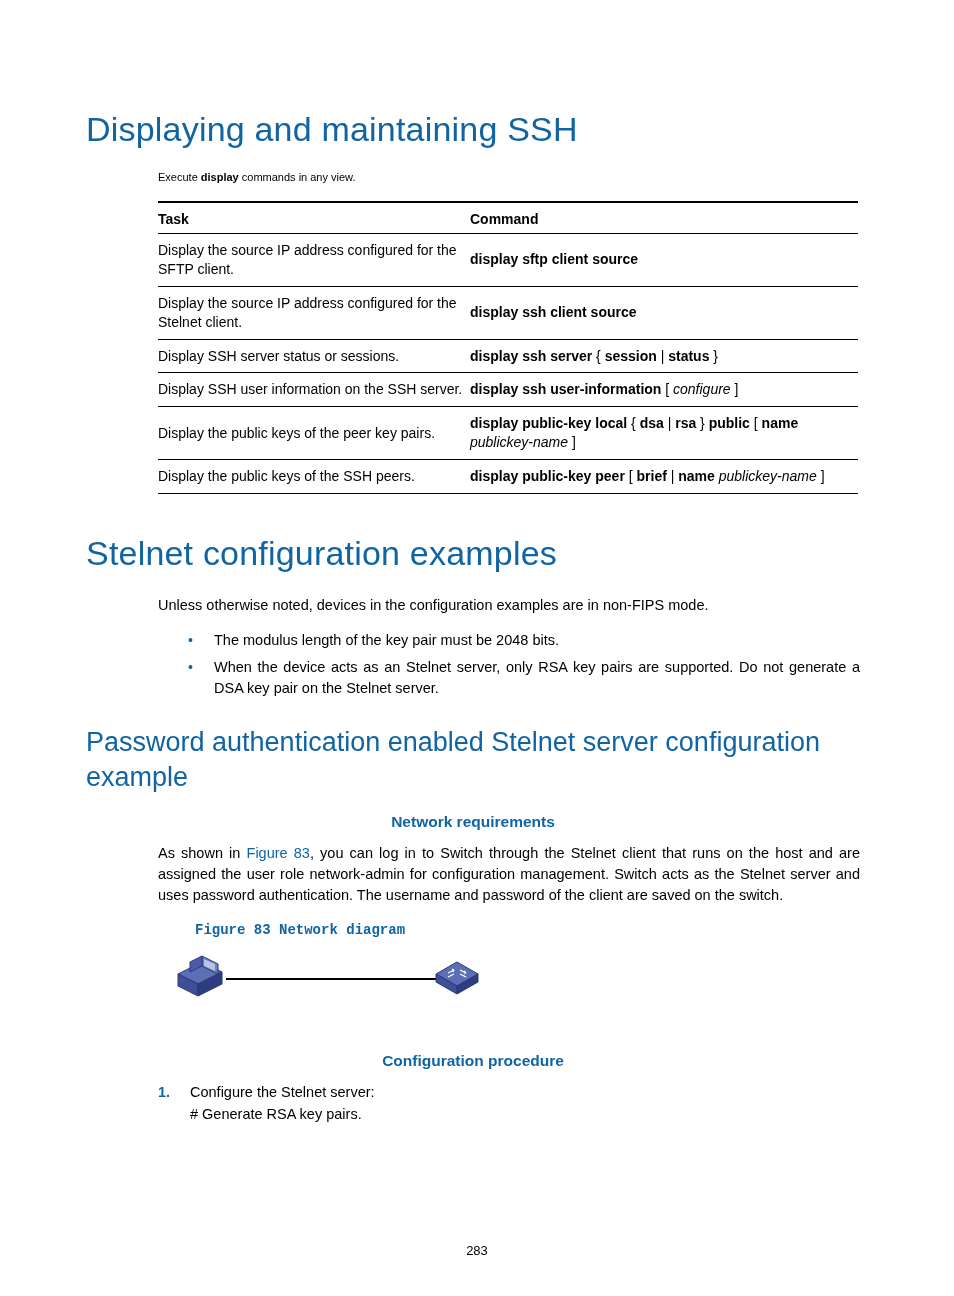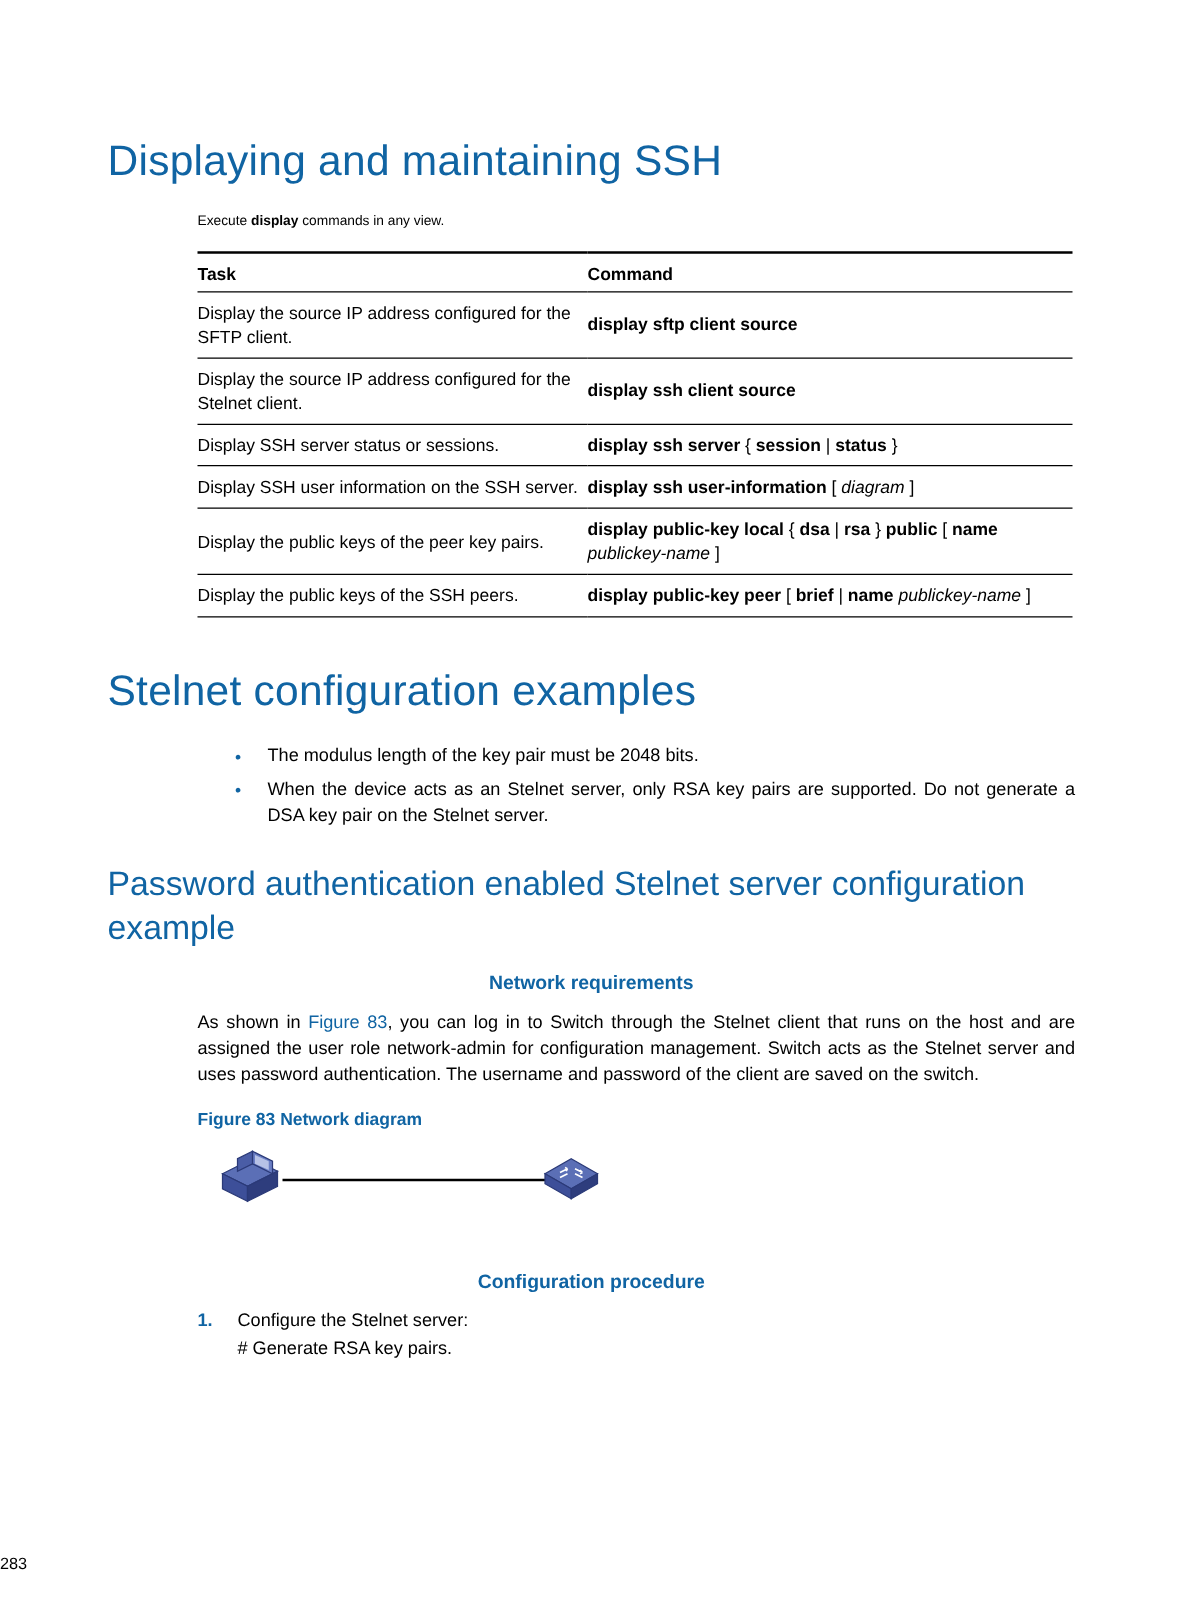--- a/index.html
+++ b/index.html
@@ -91,25 +91,25 @@
   }
   h3 {
     font-family: Arial, Helvetica, sans-serif;
     font-weight: bold;
     color: #1064a3;
     font-size: 15.5px;
     margin: 0 0 12px 0;
     text-align: center;
   }
   .fig-caption {
-    font-family: Liberation Sans, sans-serif;
+    font-family: Liberation Mono, monospace;
     font-weight: bold;
     color: #1064a3;
     font-size: 14px;
-    margin: 16px 0 10px 72px;
+    margin: 16px 0 10px 109px;
   }
   .figure-link { color: #1064a3; }
   .network-diagram {
     margin: 0 0 40px 86px;
     height: 64px;
     position: relative;
     width: 320px;
   }
   .host-icon {
     position: absolute;
@@ -141,20 +141,21 @@
     line-height: 1.5;
   }
   ol.proc li .num {
     position: absolute;
     left: 0;
     top: 0;
     color: #1064a3;
     font-weight: bold;
   }
   .pagenum {
+    text-align: center;
     font-size: 13px;
     position: absolute;
     bottom: 38px;
     left: 0;
     right: 0;
   }
 </style>
 </head>
 <body>
 
@@ -181,35 +182,36 @@
         <tr>
           <td>Display the source IP address configured for the Stelnet client.</td>
           <td class="cmd"><b>display ssh client source</b></td>
         </tr>
         <tr>
           <td>Display SSH server status or sessions.</td>
           <td class="cmd"><b>display ssh server</b> { <b>session</b> | <b>status</b> }</td>
         </tr>
         <tr>
           <td>Display SSH user information on the SSH server.</td>
-          <td class="cmd"><b>display ssh user-information</b> [ <i>diagram</i> ]</td>
+          <td class="cmd"><b>display ssh user-information</b> [ <i>configure</i> ]</td>
         </tr>
         <tr>
           <td>Display the public keys of the peer key pairs.</td>
           <td class="cmd"><b>display public-key local</b> { <b>dsa</b> | <b>rsa</b> } <b>public</b> [ <b>name</b> <i>publickey-name</i> ]</td>
         </tr>
         <tr>
           <td>Display the public keys of the SSH peers.</td>
           <td class="cmd"><b>display public-key peer</b> [ <b>brief</b> | <b>name</b> <i>publickey-name</i> ]</td>
         </tr>
       </tbody>
   </table>
 
   <h1>Stelnet configuration examples</h1>
 
+  <p class="body-para">Unless otherwise noted, devices in the configuration examples are in non-FIPS mode.</p>
 
   <ul class="bullet" id="bullet-list">
       <li>The modulus length of the key pair must be 2048 bits.</li>
       <li>When the device acts as an Stelnet server, only RSA key pairs are supported. Do not generate a DSA key pair on the Stelnet server.</li>
     </ul>
 
   <h2>Password authentication enabled Stelnet server configuration example</h2>
 
   <h3>Network requirements</h3>
 

